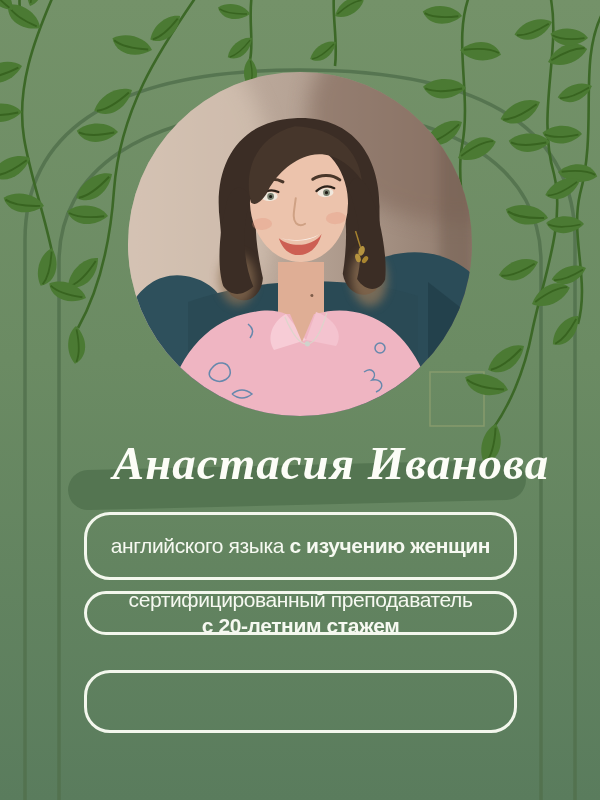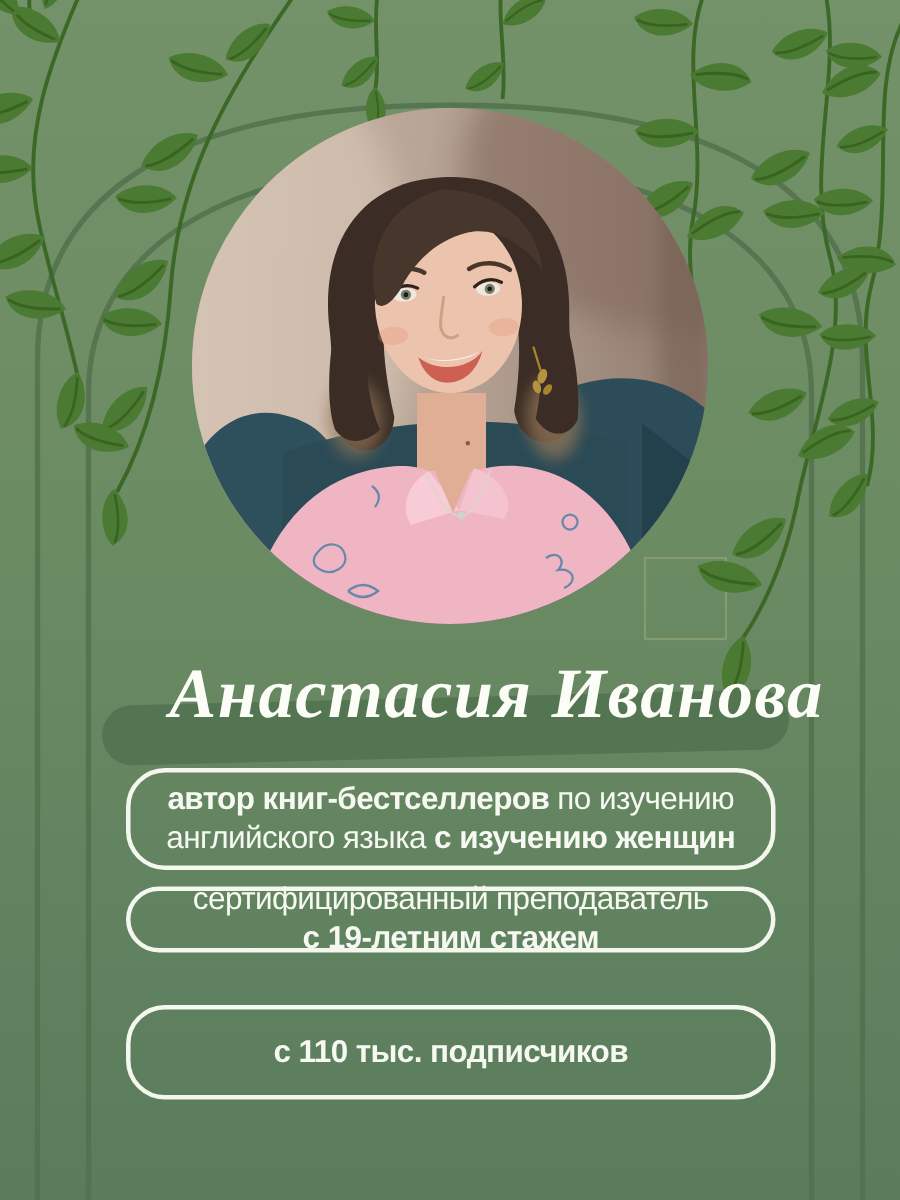--- a/index.html
+++ b/index.html
@@ -207,26 +207,24 @@
       </g>
     </svg>
   </div>
 
   <div class="title-wrap">
     <div class="title-brush"></div>
     <h1 class="title">Анастасия Иванова</h1>
   </div>
 
   <div class="badge" id="badge-books">
-    <div><span class="b">автор книг-бестселлеров</span><span> по изучению</span></div>
     <div><span>английского языка </span><span class="b">с изучению женщин</span></div>
   </div>
 
   <div class="badge" id="badge-teacher">
     <div><span class="b"></span><span>сертифицированный преподаватель</span></div>
-    <div><span></span><span class="b">с 19-летним стажем</span></div>
+    <div><span></span><span class="b">с 20-летним стажем</span></div>
   </div>
 
   <div class="badge" id="badge-blog">
-    <div><span></span><span class="b">с 110 тыс. подписчиков</span></div>
   </div>
 
 </div>
 
 </body></html>

